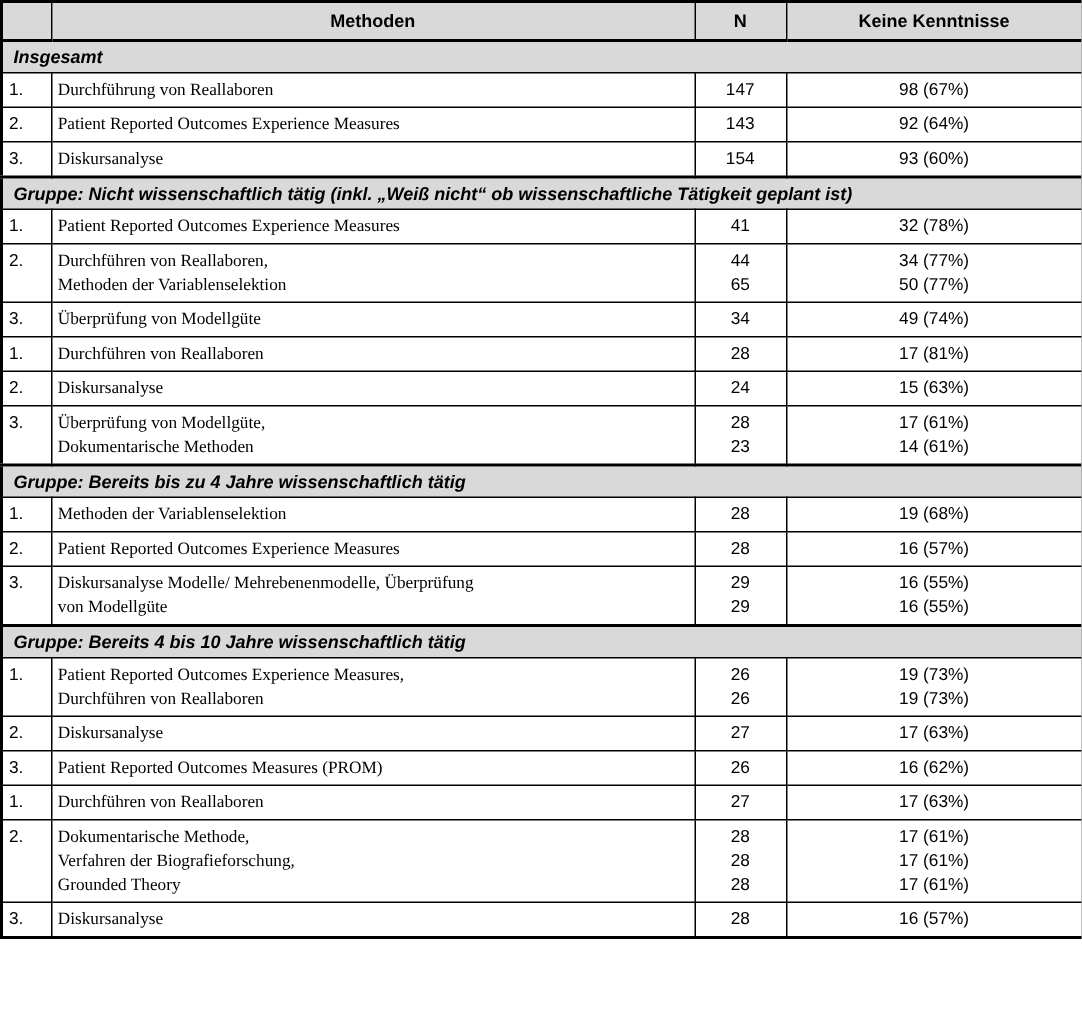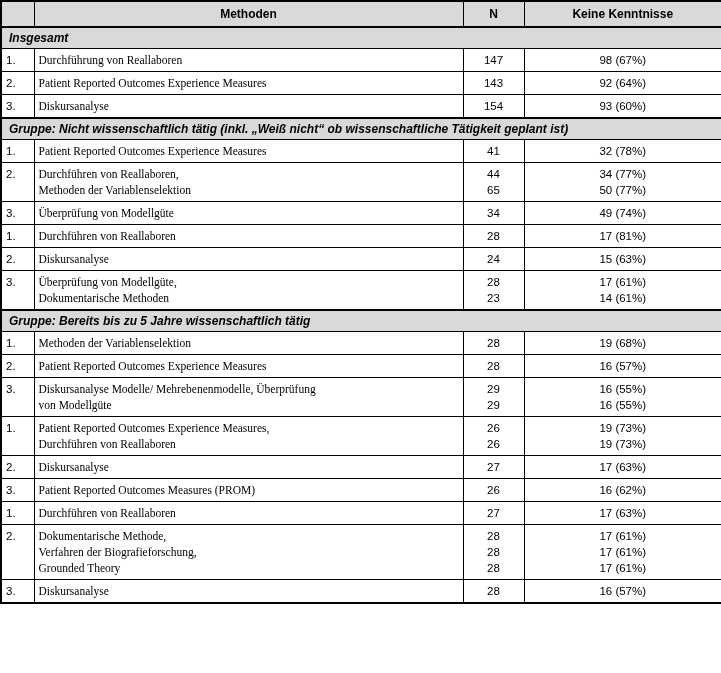--- a/index.html
+++ b/index.html
@@ -157,21 +157,21 @@
         <td class="rank">3.</td>
         <td class="method">Überprüfung von Modellgüte,
 Dokumentarische Methoden</td>
         <td class="n">28
 23</td>
         <td class="kk">17 (61%)
 14 (61%)</td>
       </tr>
 
       <tr class="band">
-        <td colspan="4">Gruppe: Bereits bis zu 5 Jahre wissenschaftlich tätig</td>
+        <td colspan="4">Gruppe: Bereits bis zu 4 Jahre wissenschaftlich tätig</td>
       </tr>
       <tr>
         <td class="rank">1.</td>
         <td class="method">Methoden der Variablenselektion</td>
         <td class="n">28</td>
         <td class="kk">19 (68%)</td>
       </tr>
       <tr>
         <td class="rank">2.</td>
         <td class="method">Patient Reported Outcomes Experience Measures</td>
@@ -181,20 +181,23 @@
       <tr>
         <td class="rank">3.</td>
         <td class="method">Diskursanalyse Modelle/ Mehrebenenmodelle, Überprüfung
 von Modellgüte</td>
         <td class="n">29
 29</td>
         <td class="kk">16 (55%)
 16 (55%)</td>
       </tr>
 
+      <tr class="band">
+        <td colspan="4">Gruppe: Bereits 4 bis 10 Jahre wissenschaftlich tätig</td>
+      </tr>
       <tr>
         <td class="rank">1.</td>
         <td class="method">Patient Reported Outcomes Experience Measures,
 Durchführen von Reallaboren</td>
         <td class="n">26
 26</td>
         <td class="kk">19 (73%)
 19 (73%)</td>
       </tr>
       <tr>

